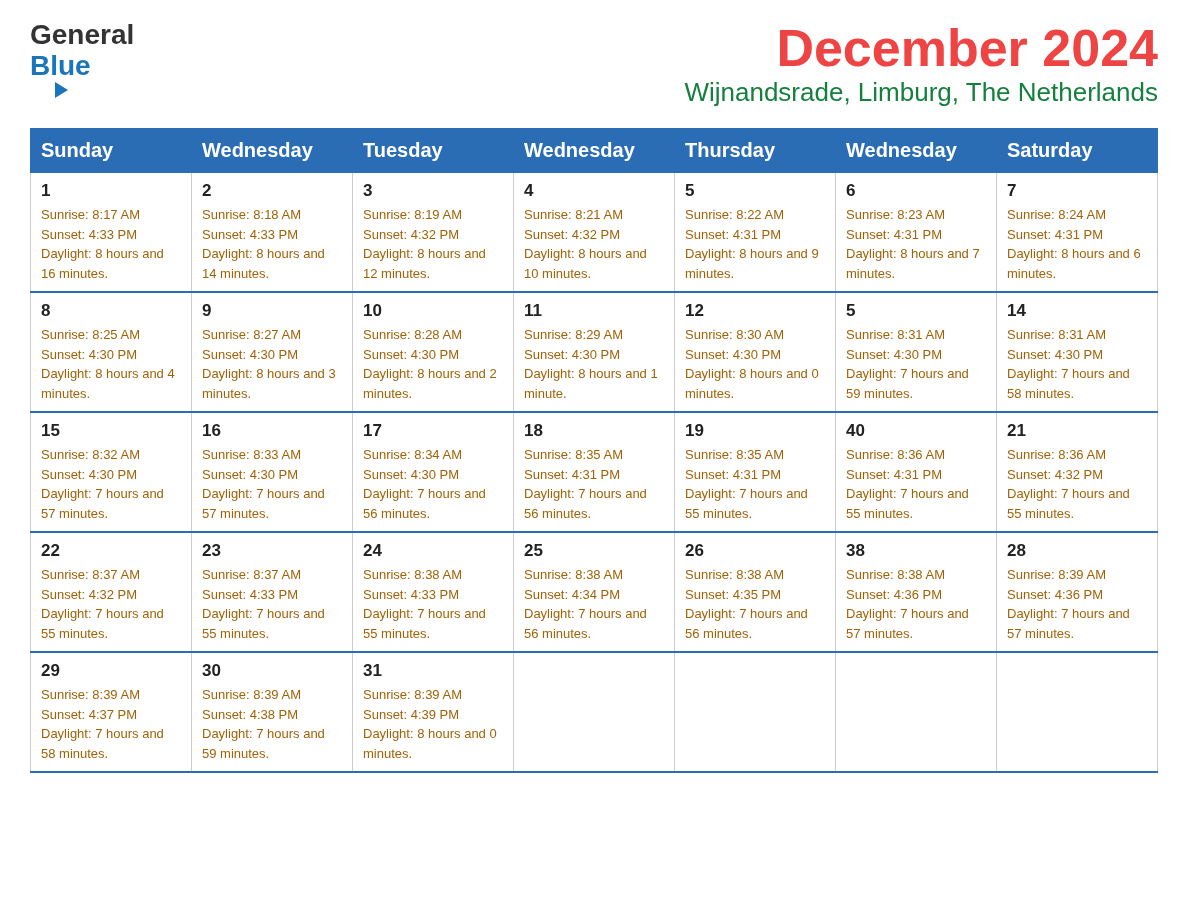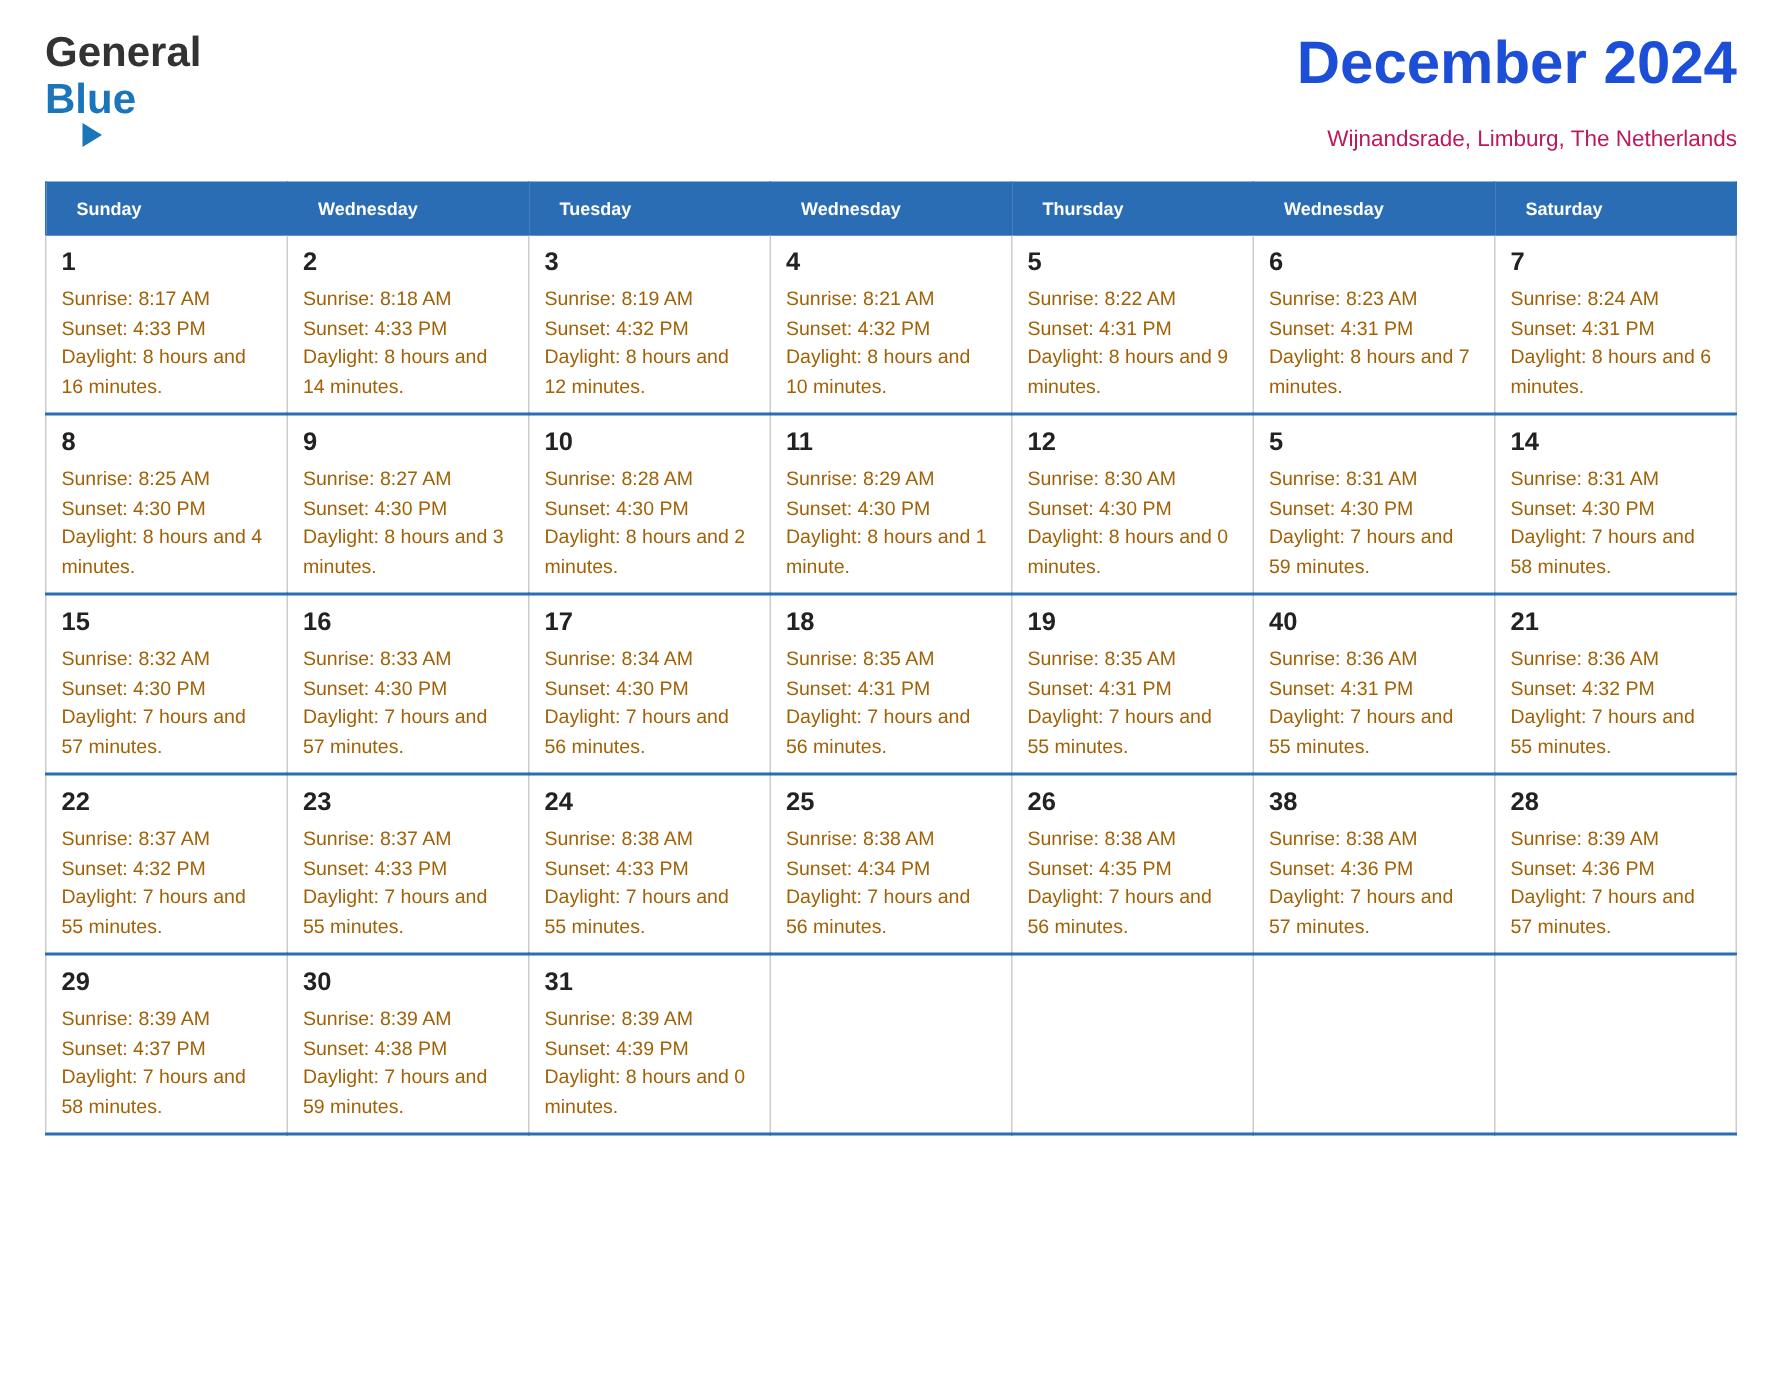--- a/index.html
+++ b/index.html
@@ -19,40 +19,40 @@
     }
     .logo {
       display: flex;
       flex-direction: column;
       align-items: flex-start;
     }
     .title-area {
       text-align: right;
     }
     .month-title {
-      font-size: 40px;
-      font-weight: bold;
-      color: #1d4ed8;
+      font-size: 52px;
+      font-weight: bold;
+      color: #ef4444;
       line-height: 1.1;
     }
     .location-title {
-      font-size: 15px;
-      color: #be185d;
-      margin-top: 20px;
+      font-size: 26px;
+      color: #15803d;
+      margin-top: 0;
     }
     table {
       width: 100%;
       border-collapse: collapse;
     }
     thead th {
       background-color: #2a6db5;
       color: #fff;
-      font-size: 12px;
-      font-weight: bold;
-      padding: 10px 20px;
+      font-size: 20px;
+      font-weight: bold;
+      padding: 10px 10px;
       text-align: left;
       border: 1px solid #2a6db5;
     }
     tbody td {
       border: 1px solid #ccc;
       vertical-align: top;
       padding: 8px 10px;
       width: 14.28%;
       min-height: 100px;
     }

